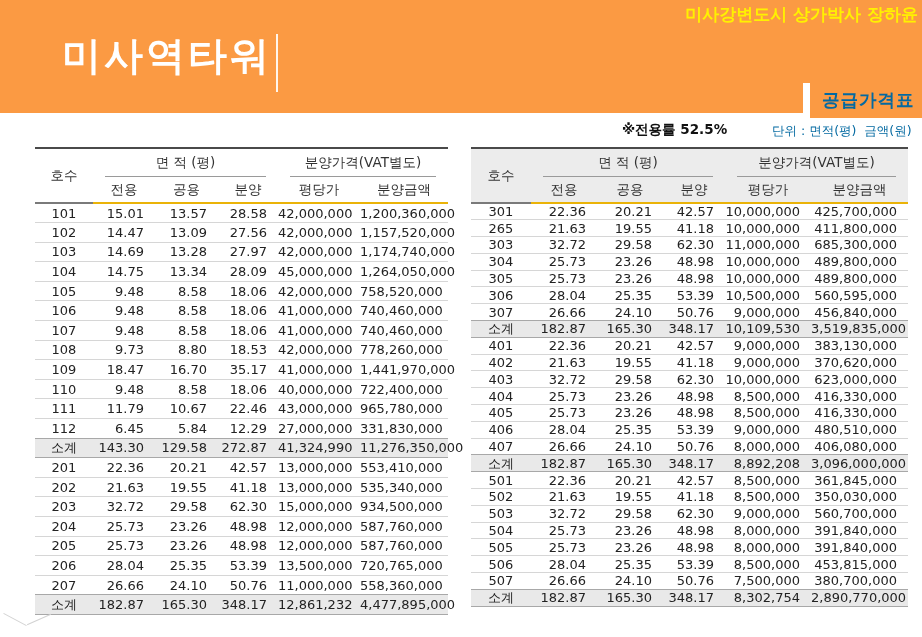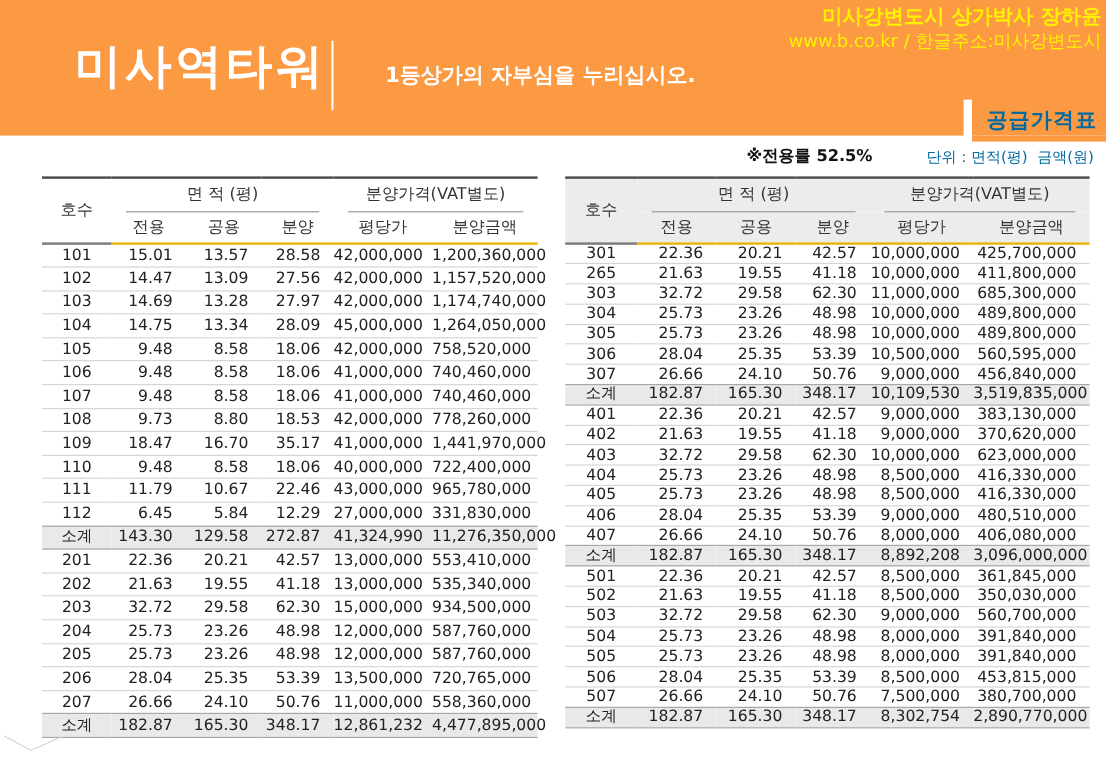--- a/index.html
+++ b/index.html
@@ -68,26 +68,24 @@
 </style>
 </head>
 <body>
 
 <div class="hero"></div>
 
 <h1 class="title">미사역타워</h1>
 <div class="vdiv"></div>
 
 <div class="slogan">
-  <div class="s2">1등상가의 자부심을 누리십시오.</div>
 </div>
 
 <div class="contact">
   <div class="c1"><span>미사강변도시</span> <span>상가박사 장하윤</span></div>
-  <div class="c3">www.b.co.kr / 한글주소:미사강변도시</div>
 </div>
 
 <div class="badge-bar"></div>
 <div class="badge-tab"></div>
 <div class="badge">공급가격표</div>
 
 <div class="rate">※전용률 52.5%</div>
 <div class="unit">단위 : 면적(평)  금액(원)</div>
 
 <div class="tables">

